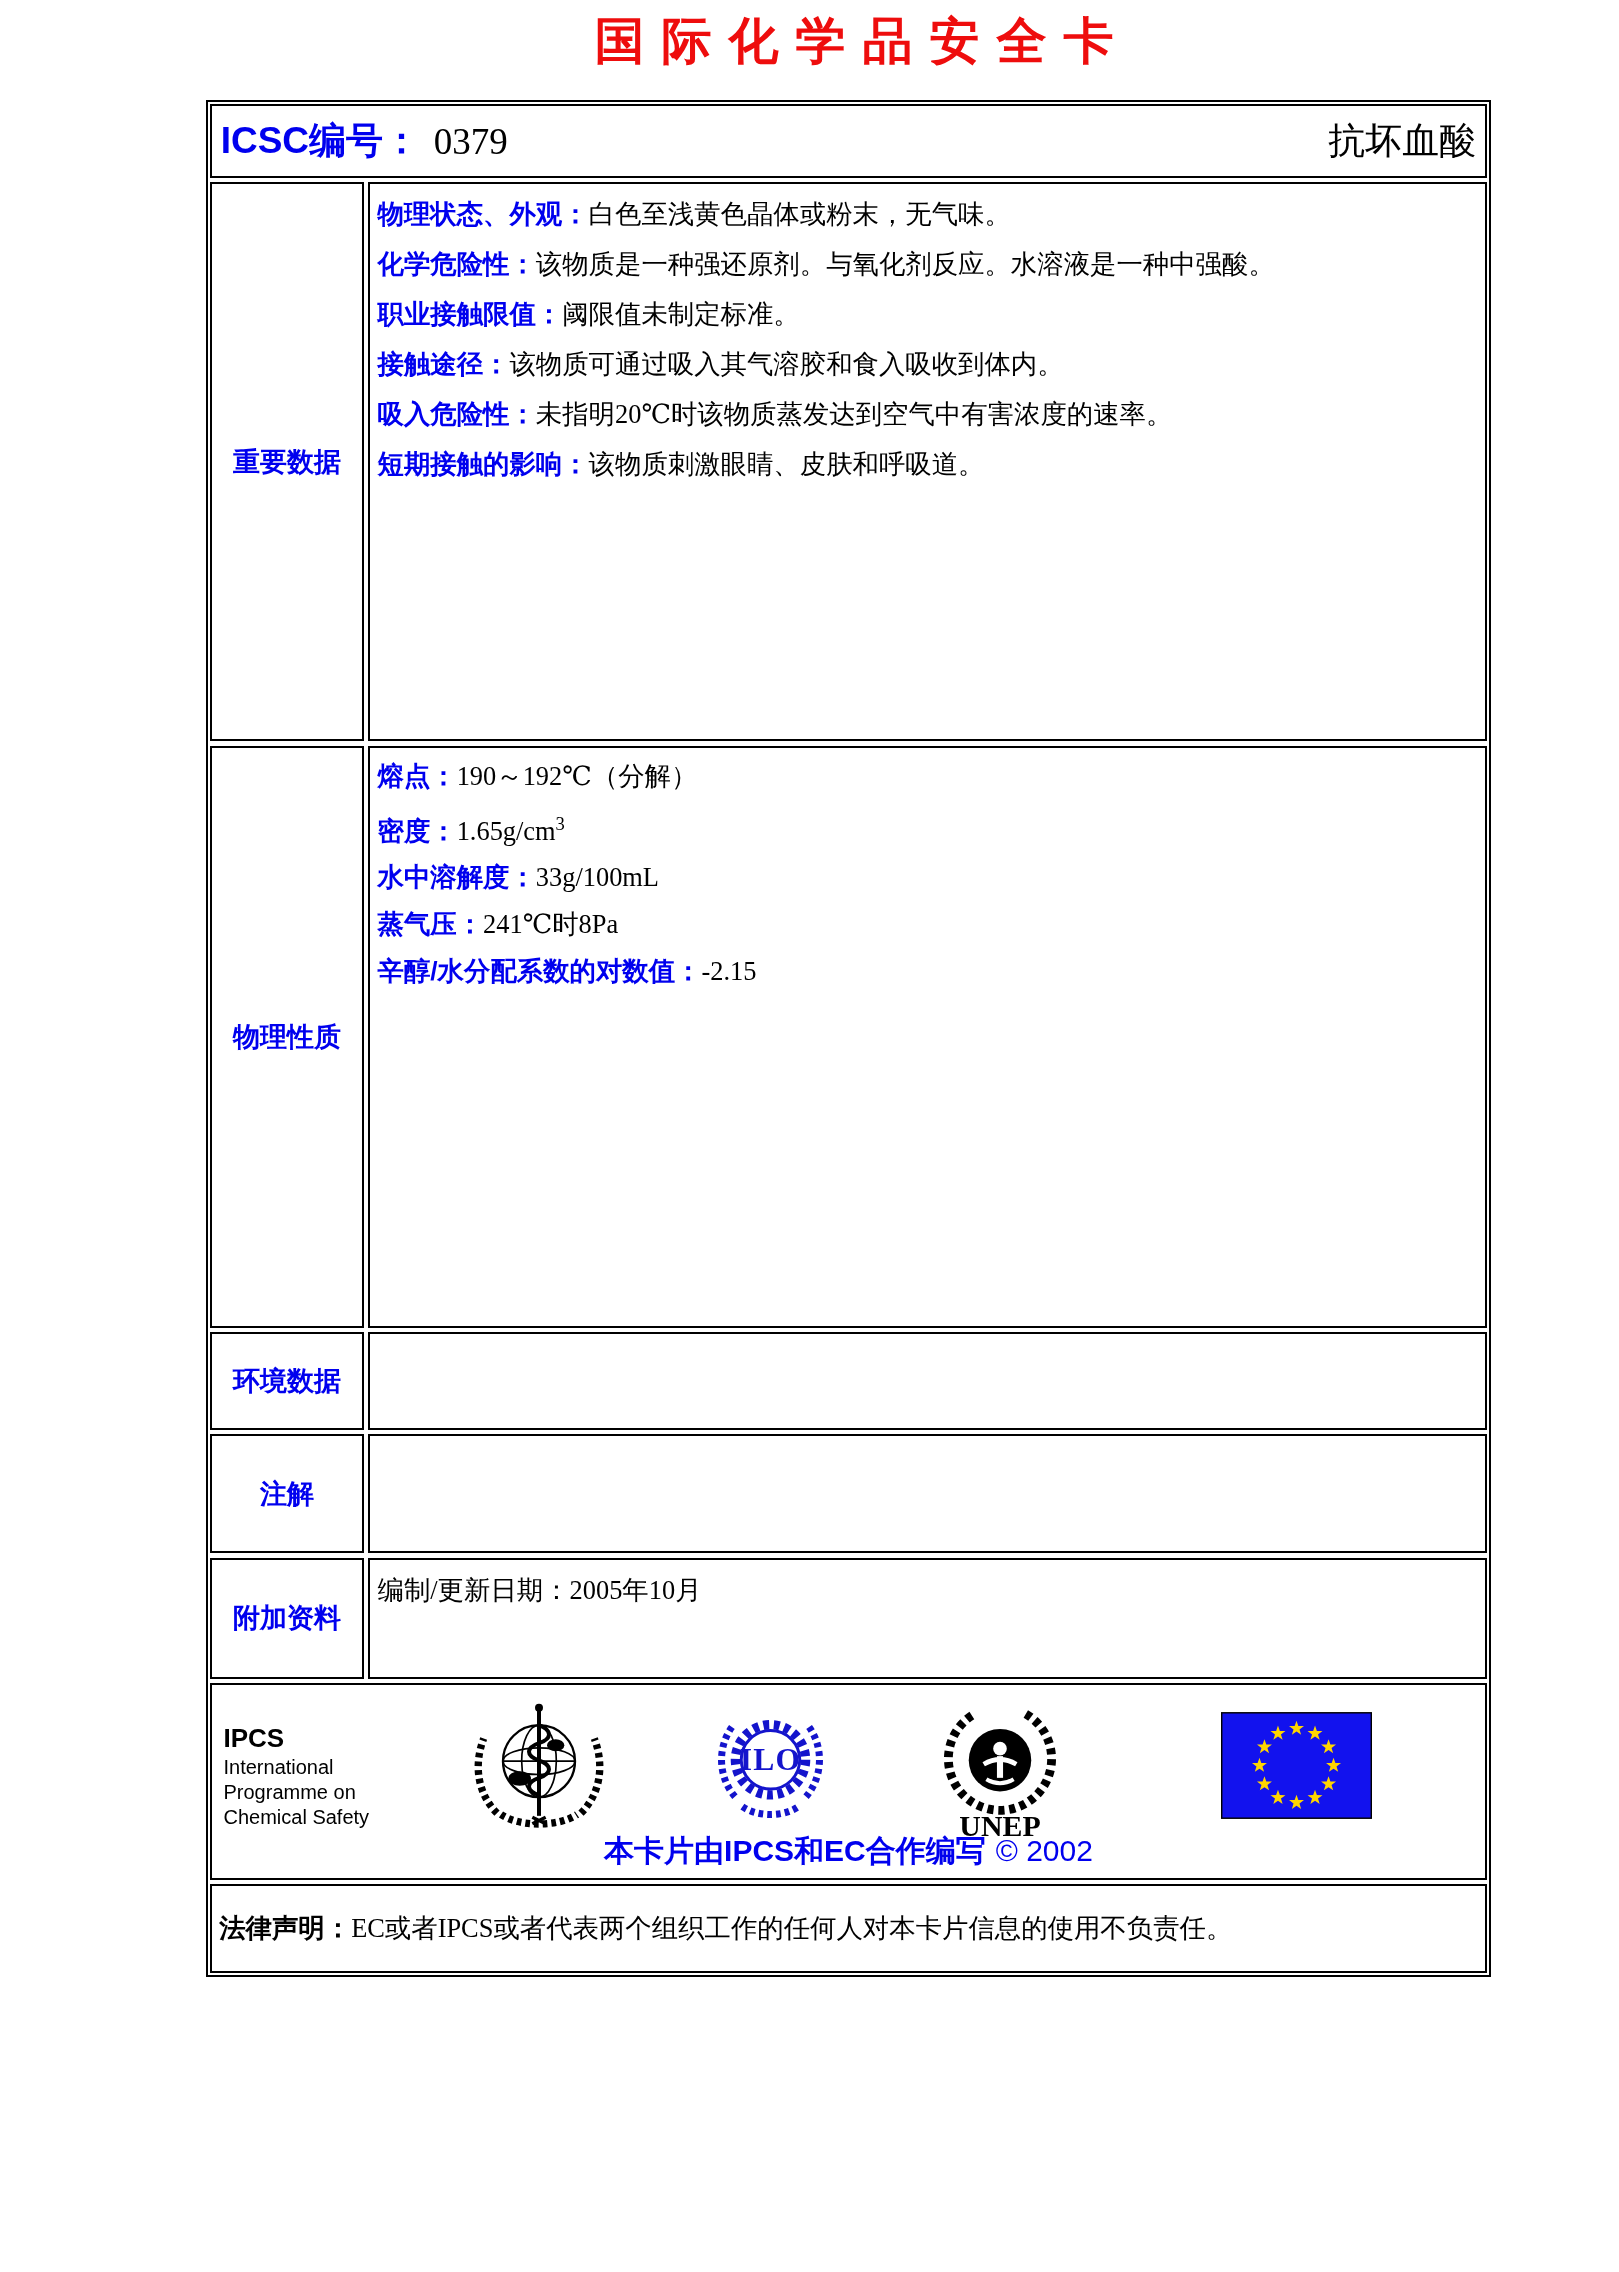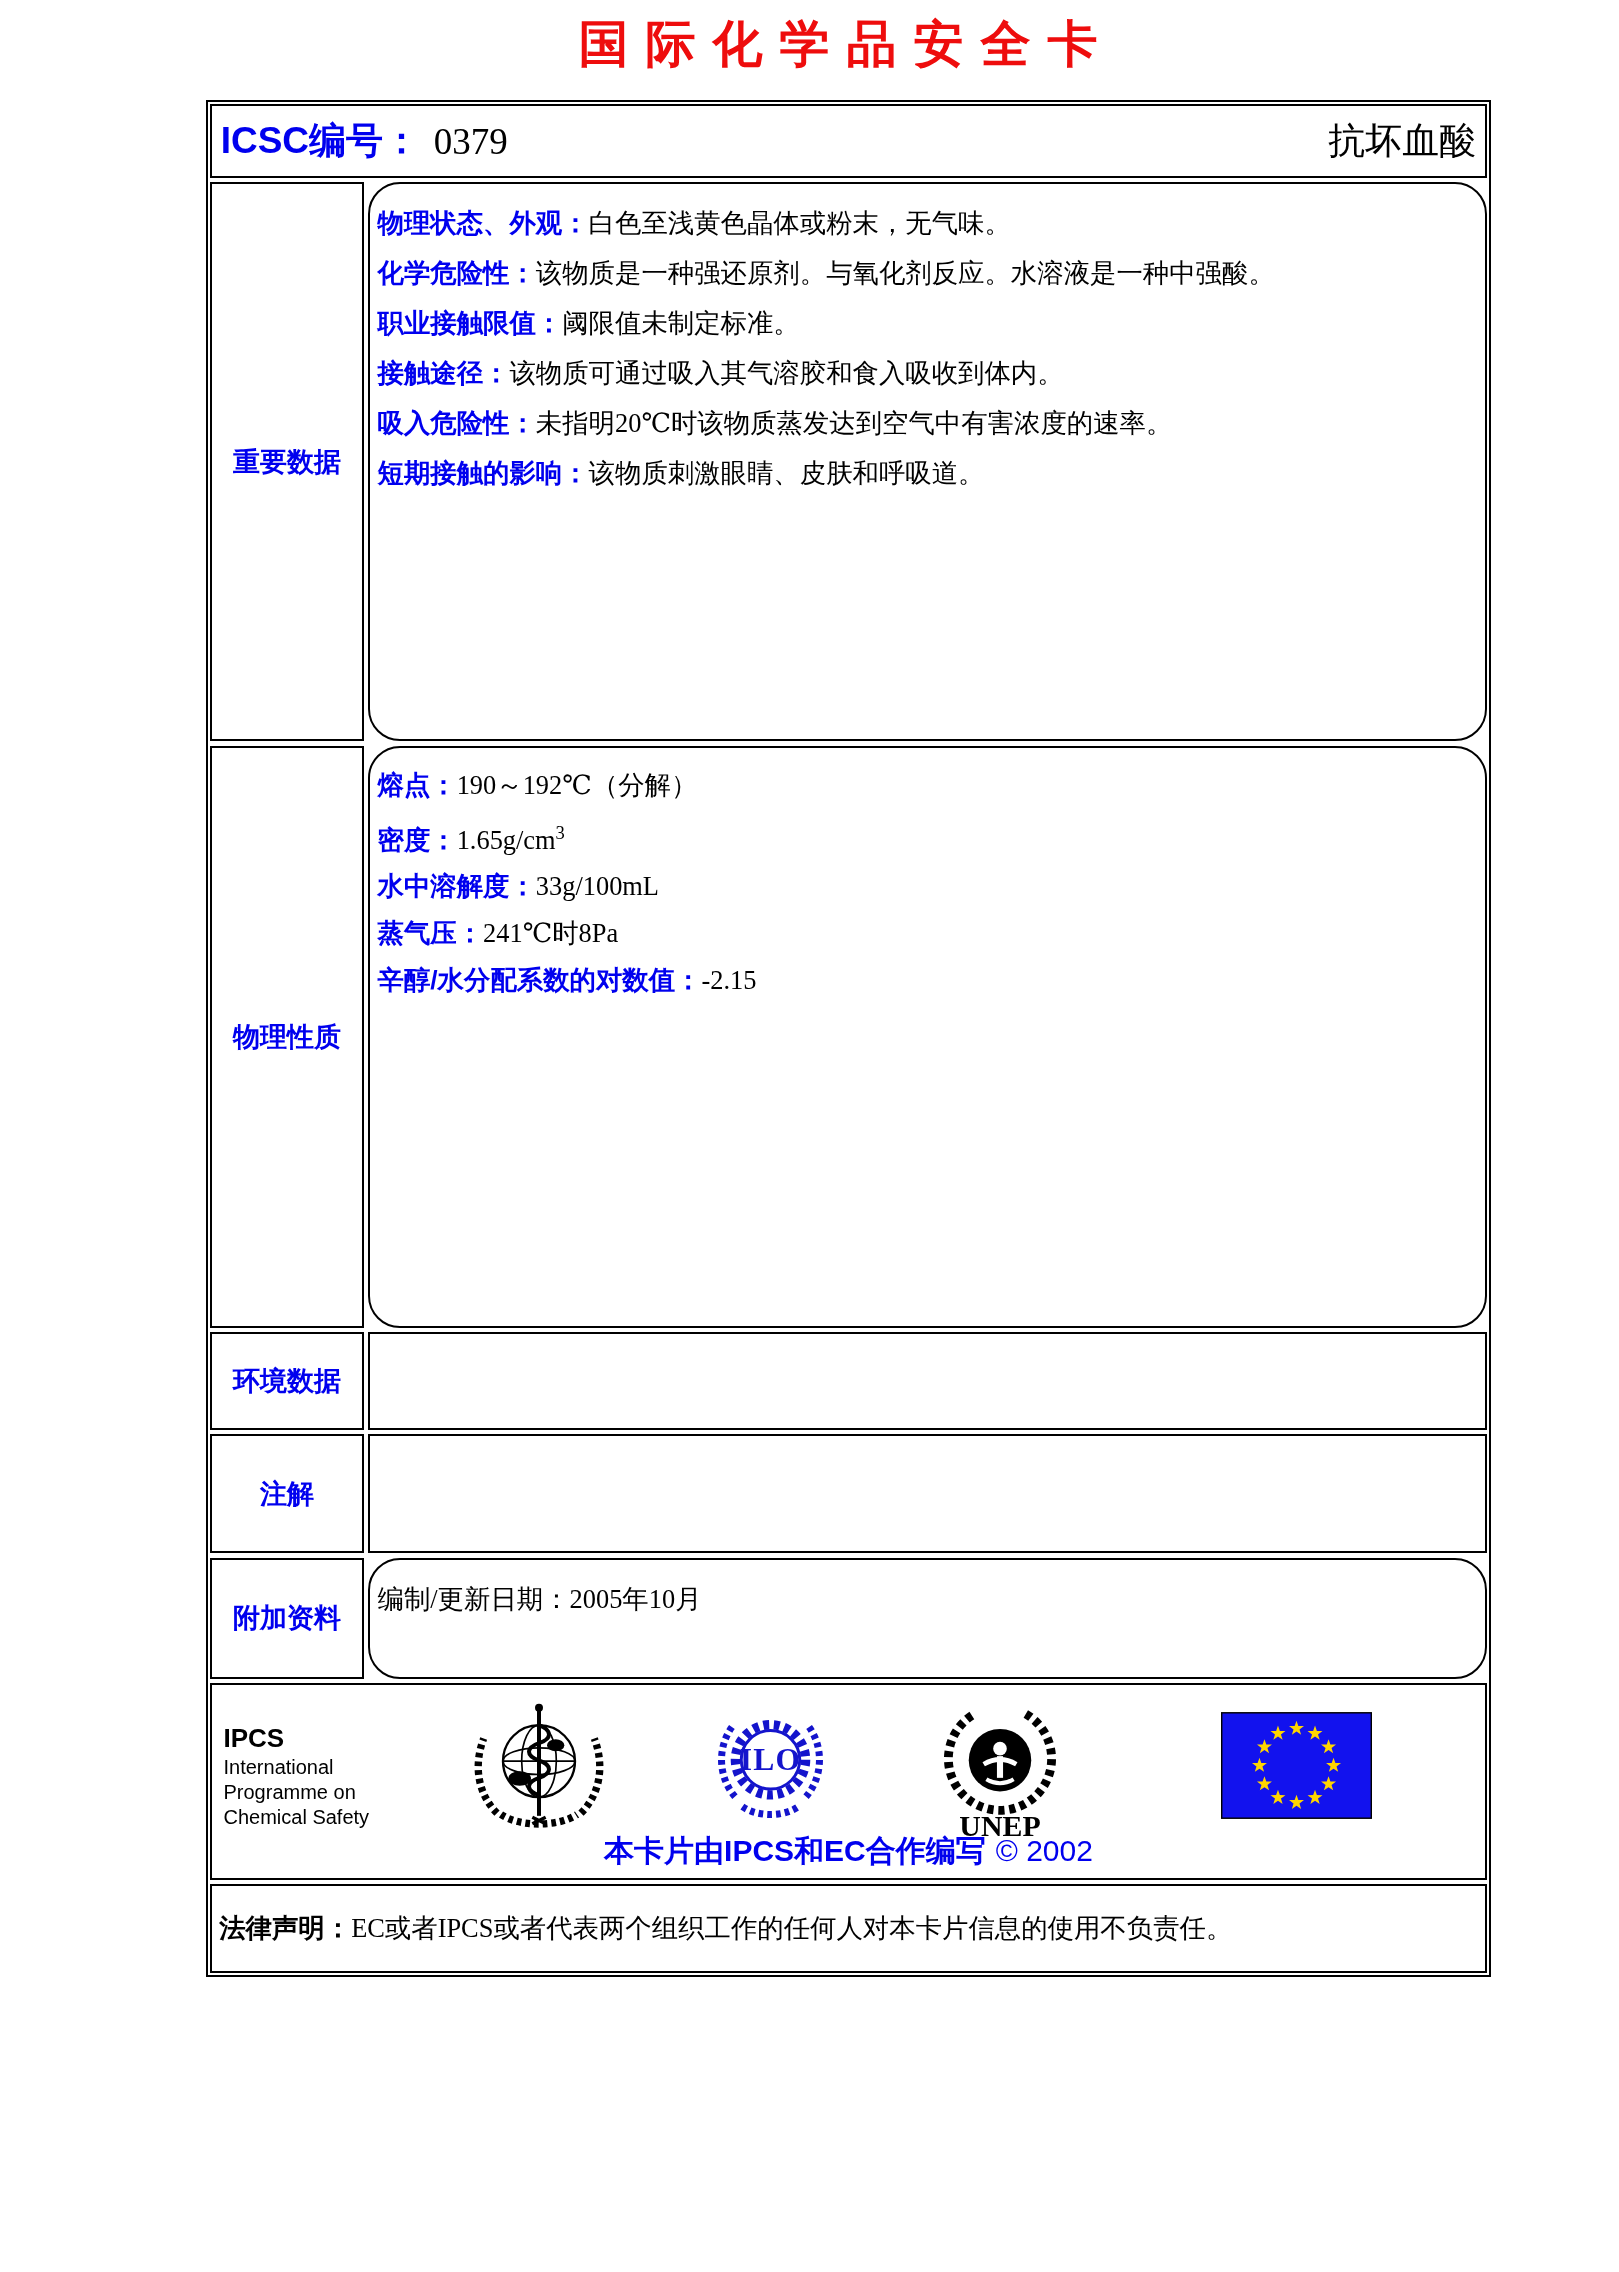--- a/index.html
+++ b/index.html
@@ -1,24 +1,24 @@
 <!DOCTYPE html>
 <html style="font-size:11.4px"><head>
 <meta charset="utf-8">
 <style>
   html,body{margin:0;padding:0;}
   body{
     width:1620px;height:2273px;background:#ffffff;position:relative;
     font-family:"Liberation Serif","DejaVu Serif",serif;color:#000;
   }
   .doc-title{
-    position:absolute;left:204px;top:17px;width:1285px;
+    position:absolute;left:220px;top:17px;width:1285px;
     text-align:center;font-size:50px;font-weight:bold;
     letter-spacing:17px;line-height:1.1;
-    font-family:Liberation Sans, sans-serif;
+    font-family:Liberation Mono, monospace;
   }
   .card{
     position:absolute;left:206px;top:100px;width:1285px;
     box-sizing:border-box;border:2.9px solid #000;padding:2.1px;
     display:flex;flex-direction:column;gap:4.3px;background:#fff;
   }
   .row{display:flex;gap:4.3px;}
   .cell{box-sizing:border-box;border:2.1px solid #000;background:#fff;}
   .cell-full{flex:1 1 auto;}
   .cell-label{
@@ -38,21 +38,21 @@
   .header-cell{display:flex;align-items:center;padding:0 8.6px;font-size:37px;gap:8px;}
   .blue{color:#0000ee;}
   .lbl{
     font-family:"Liberation Sans","DejaVu Sans",sans-serif;
     font-weight:bold;color:#0000ee;
   }
   .hdr-num{margin-left:5.7px;}
   .hdr-name{margin-left:auto;}
   .para{margin:0;font-size:26.4px;line-height:50px;}
   .phys .para{line-height:47px;}
-  .content-top{padding-top:14px;border-radius:32px;}
+  .content-top{padding-top:5px;}
   sup{font-size:18.6px;}
   .logos-cell{position:relative;padding:0;}
   .ipcs-block{
     position:absolute;left:11.4px;top:37px;
     font-family:"Liberation Sans","DejaVu Sans",sans-serif;font-size:20px;line-height:25px;
   }
   .ipcs-acronym{font-size:26px;font-weight:bold;line-height:33px;}
   .logo{position:absolute;}
   .logo-who{left:257px;top:13px;}
   .logo-ilo{left:500px;top:14.3px;}

